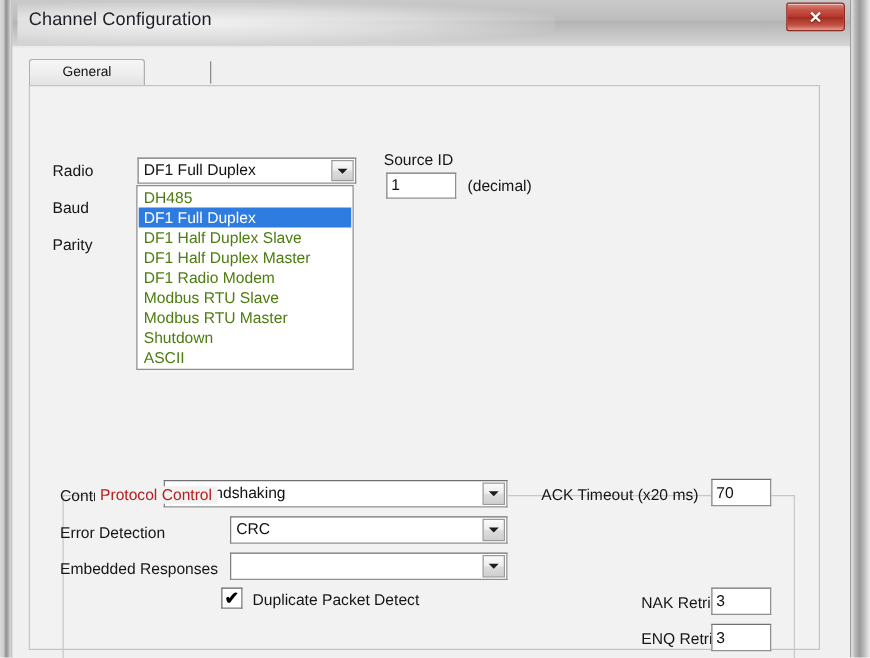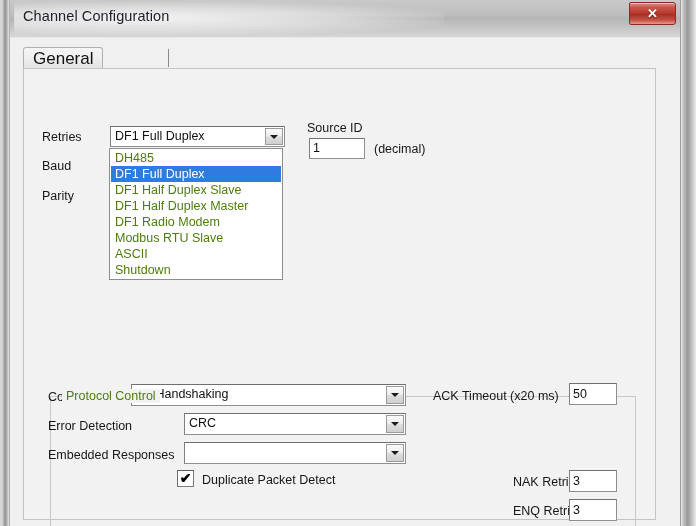--- a/index.html
+++ b/index.html
@@ -105,23 +105,23 @@
   
   #tabstrip {
     position: absolute;
     left: 13px; top: 7px;
     width: 633px; height: 24px;
   }
   .tab {
     position: absolute;
     top: 2px;
     height: 22px;
-    padding: 0 9px;
+    padding: 0 26px;
     line-height: 21px;
-    font-size: 17px;
+    font-size: 11px;
     color: #111111;
     background: linear-gradient(to bottom,#f6f6f6 0%, #ededed 55%, #e2e2e2 100%);
     border: 1px solid #b0b0b0;
     border-bottom: none;
     border-radius: 3px 3px 0 0;
     box-sizing: border-box;
     white-space: nowrap;
   }
   .tab.active {
     top: 0px;
@@ -237,25 +237,25 @@
   #protocol-group {
     position: absolute;
     left: 26px; top: 327px;
     width: 586px; height: 155px;
     border: 1px solid #c8c8c8;
     box-sizing: border-box;
     background: transparent;
   }
   #protocol-group-label {
     position: absolute;
-    left: 38px; top: 320px;
+    left: 52px; top: 320px;
     background: #f2f2f2;
     padding: 0 4px;
     font-size: 12.5px;
-    color: #4d7c0f;
+    color: #b91c1c;
     white-space: nowrap;
     z-index: 4;
   }
 
   
   #dup-checkbox {
     position: absolute;
     left: 167px; top: 432px;
     width: 17px; height: 17px;
     background: #ffffff;
@@ -295,21 +295,21 @@
 
     <div id="client">
 
       <div id="tabstrip">
         <div class="tab" id="tab-general">General</div>
         <div id="tab-caret"></div>
       </div>
 
       <div id="tabpage">
 
-        <div class="lbl" style="left:18px; top:61px;">Retries</div>
+        <div class="lbl" style="left:18px; top:61px;">Radio</div>
         <div class="lbl" style="left:18px; top:90px;text-align:right;">Baud</div>
         <div class="lbl" style="left:18px; top:120px;">Parity</div>
 
         <div class="combo" style="left:86px; top:57px; width:175px; height:21px;">
           <div class="combo-text">DF1 Full Duplex</div>
           <div class="combo-btn">
             <span class="combo-arrow"></span>
           </div>
         </div>
 
@@ -337,21 +337,21 @@
         </div>
 
         <div class="lbl" style="left:24px; top:379px;">Embedded Responses</div>
         <div class="combo" style="left:160px; top:373px; width:222px; height:22px;">
           <div class="combo-btn">
             <span class="combo-arrow"></span>
           </div>
         </div>
 
         <div class="lbl" style="left:409px; top:320px;">ACK Timeout (x20 ms)</div>
-        <div class="textbox" style="left:545px; top:314px; width:48px; height:22px; line-height:20px;">50</div>
+        <div class="textbox" style="left:545px; top:314px; width:48px; height:22px; line-height:20px;">70</div>
 
         <div class="lbl" style="left:489px; top:406px;">NAK Retries</div>
         <div class="textbox" style="left:545px; top:401px; width:48px; height:22px; line-height:20px;">3</div>
 
         <div class="lbl" style="left:489px; top:435px;">ENQ Retries</div>
         <div class="textbox" style="left:545px; top:430px; width:48px; height:22px; line-height:20px;">3</div>
 
       </div>
 
       <div id="dup-checkbox">
@@ -359,19 +359,20 @@
       </div>
       <div class="lbl" style="left:192px; top:435px;">Duplicate Packet Detect</div>
 
       <div id="driver-list">
         <div class="driver-item">DH485</div>
         <div class="driver-item selected">DF1 Full Duplex</div>
         <div class="driver-item">DF1 Half Duplex Slave</div>
         <div class="driver-item">DF1 Half Duplex Master</div>
         <div class="driver-item">DF1 Radio Modem</div>
         <div class="driver-item">Modbus RTU Slave</div>
+        <div class="driver-item">Modbus RTU Master</div>
+        <div class="driver-item">Shutdown</div>
         <div class="driver-item">ASCII</div>
-        <div class="driver-item">Shutdown</div>
       </div>
 
     </div>
   </div>
 </div>
 
 </body></html>

